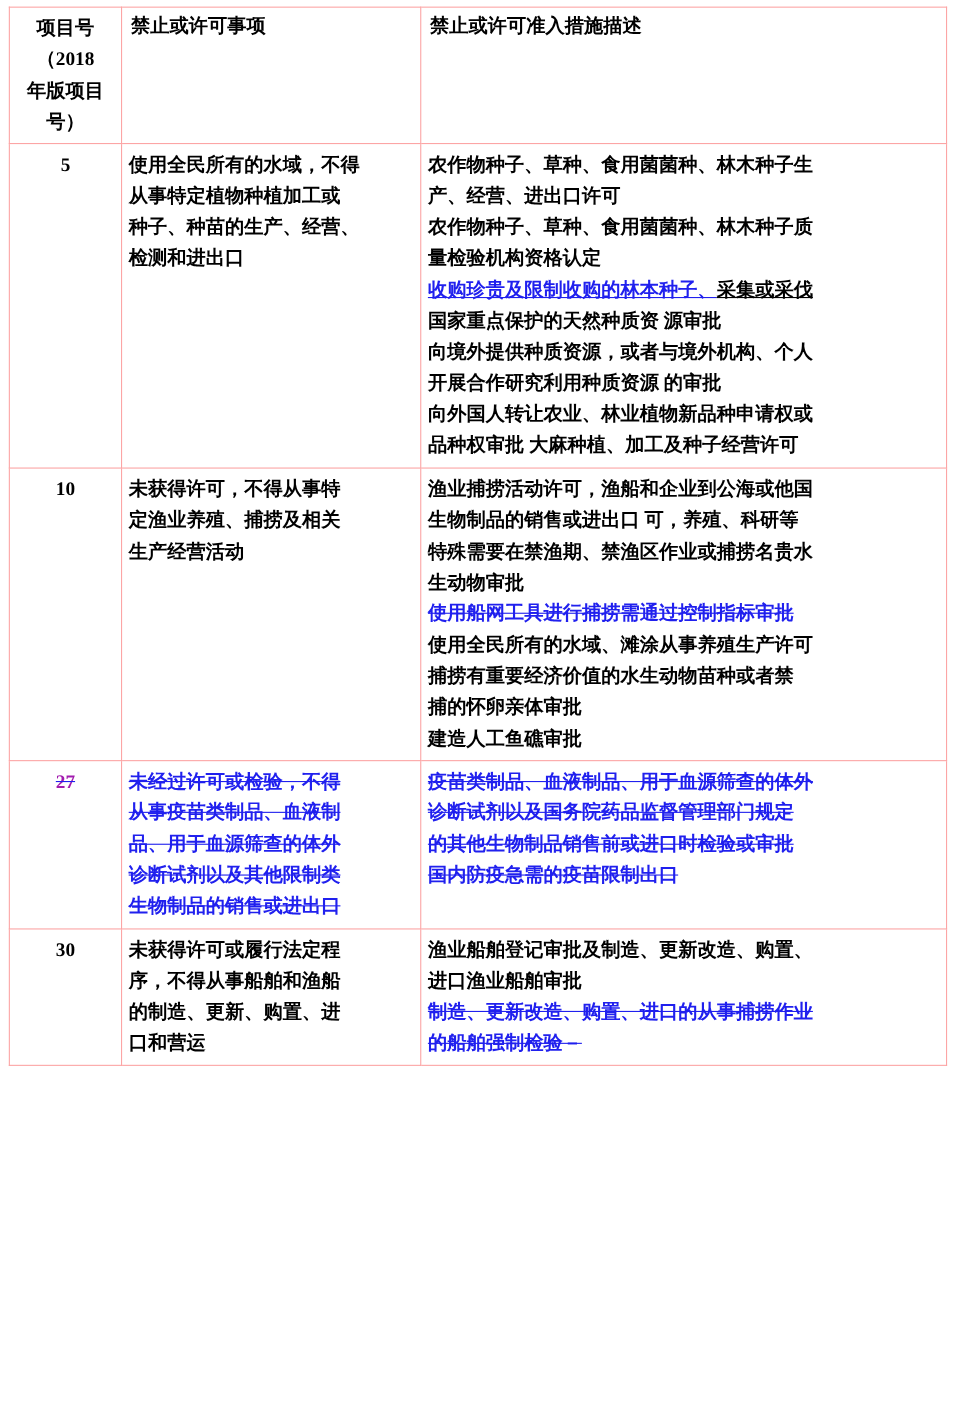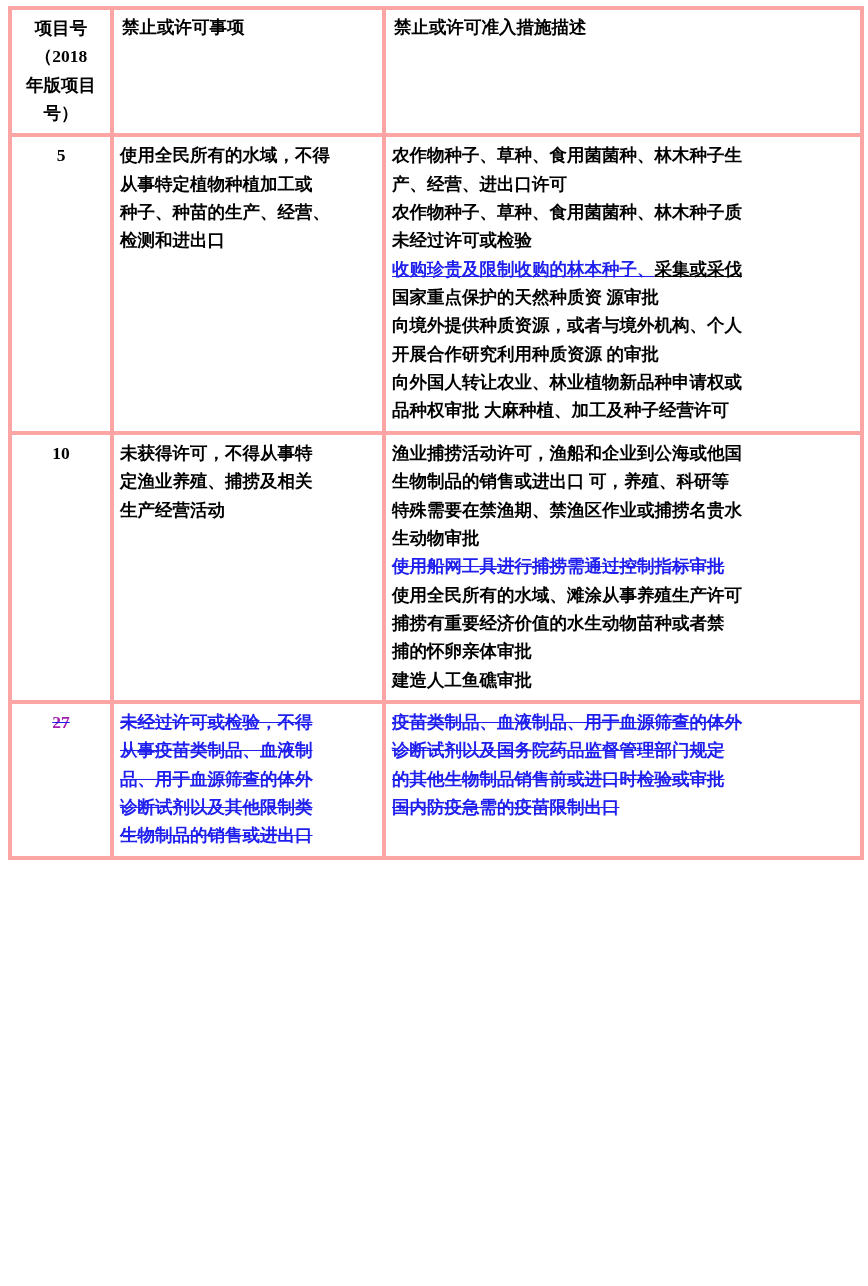--- a/index.html
+++ b/index.html
@@ -19,21 +19,21 @@
     padding: 6px 8px 0 8px;
     background: #ffffff;
   }
   table.matrix {
     border-collapse: collapse;
     table-layout: fixed;
     width: 852px;
     margin: 0;
   }
   table.matrix td, table.matrix th {
-    border: 4px solid #fca5a5;
+    border: 1px solid #fca5a5;
     vertical-align: top;
     padding: 4px 6px 6px 6px;
     font-size: 17.5px;
     line-height: 1.62;
     font-weight: bold;
   }
   col.c1 { width: 102px; }
   col.c2 { width: 272px; }
   col.c3 { width: 478px; }
 
@@ -102,21 +102,21 @@
         <td class="body-cell">
           <span class="line">使用全民所有的水域，不得</span>
           <span class="line">从事特定植物种植加工或</span>
           <span class="line">种子、种苗的生产、经营、</span>
           <span class="line">检测和进出口</span>
         </td>
         <td class="body-cell">
           <span class="line">农作物种子、草种、食用菌菌种、林木种子生</span>
           <span class="line">产、经营、进出口许可</span>
           <span class="line">农作物种子、草种、食用菌菌种、林木种子质</span>
-          <span class="line">未经过许可或检验</span>
+          <span class="line">量检验机构资格认定</span>
           <span class="line"><span class="seg strike">收购珍贵及限制收购的林本种子、</span><span class="seg">采集或采伐</span></span>
           <span class="line">国家重点保护的天然种质资 源审批</span>
           <span class="line">向境外提供种质资源，或者与境外机构、个人</span>
           <span class="line">开展合作研究利用种质资源 的审批</span>
           <span class="line">向外国人转让农业、林业植物新品种申请权或</span>
           <span class="line">品种权审批 大麻种植、加工及种子经营许可</span>
         </td>
       </tr>
 
       <tr class="row-tall">
@@ -149,15 +149,30 @@
           <span class="line strike">生物制品的销售或进出口</span>
         </td>
         <td class="body-cell">
           <span class="line strike">疫苗类制品、血液制品、用于血源筛查的体外</span>
           <span class="line strike">诊断试剂以及国务院药品监督管理部门规定</span>
           <span class="line strike">的其他生物制品销售前或进口时检验或审批</span>
           <span class="line strike">国内防疫急需的疫苗限制出口</span>
         </td>
       </tr>
 
+      <tr>
+        <td class="idx-cell">30</td>
+        <td class="body-cell">
+          <span class="line">未获得许可或履行法定程</span>
+          <span class="line">序，不得从事船舶和渔船</span>
+          <span class="line">的制造、更新、购置、进</span>
+          <span class="line">口和营运</span>
+        </td>
+        <td class="body-cell">
+          <span class="line">渔业船舶登记审批及制造、更新改造、购置、</span>
+          <span class="line">进口渔业船舶审批</span>
+          <span class="line strike">制造、更新改造、购置、进口的从事捕捞作业</span>
+          <span class="line strike">的船舶强制检验－</span>
+        </td>
+      </tr>
     </tbody>
   </table>
 </div>
 
 </body></html>

